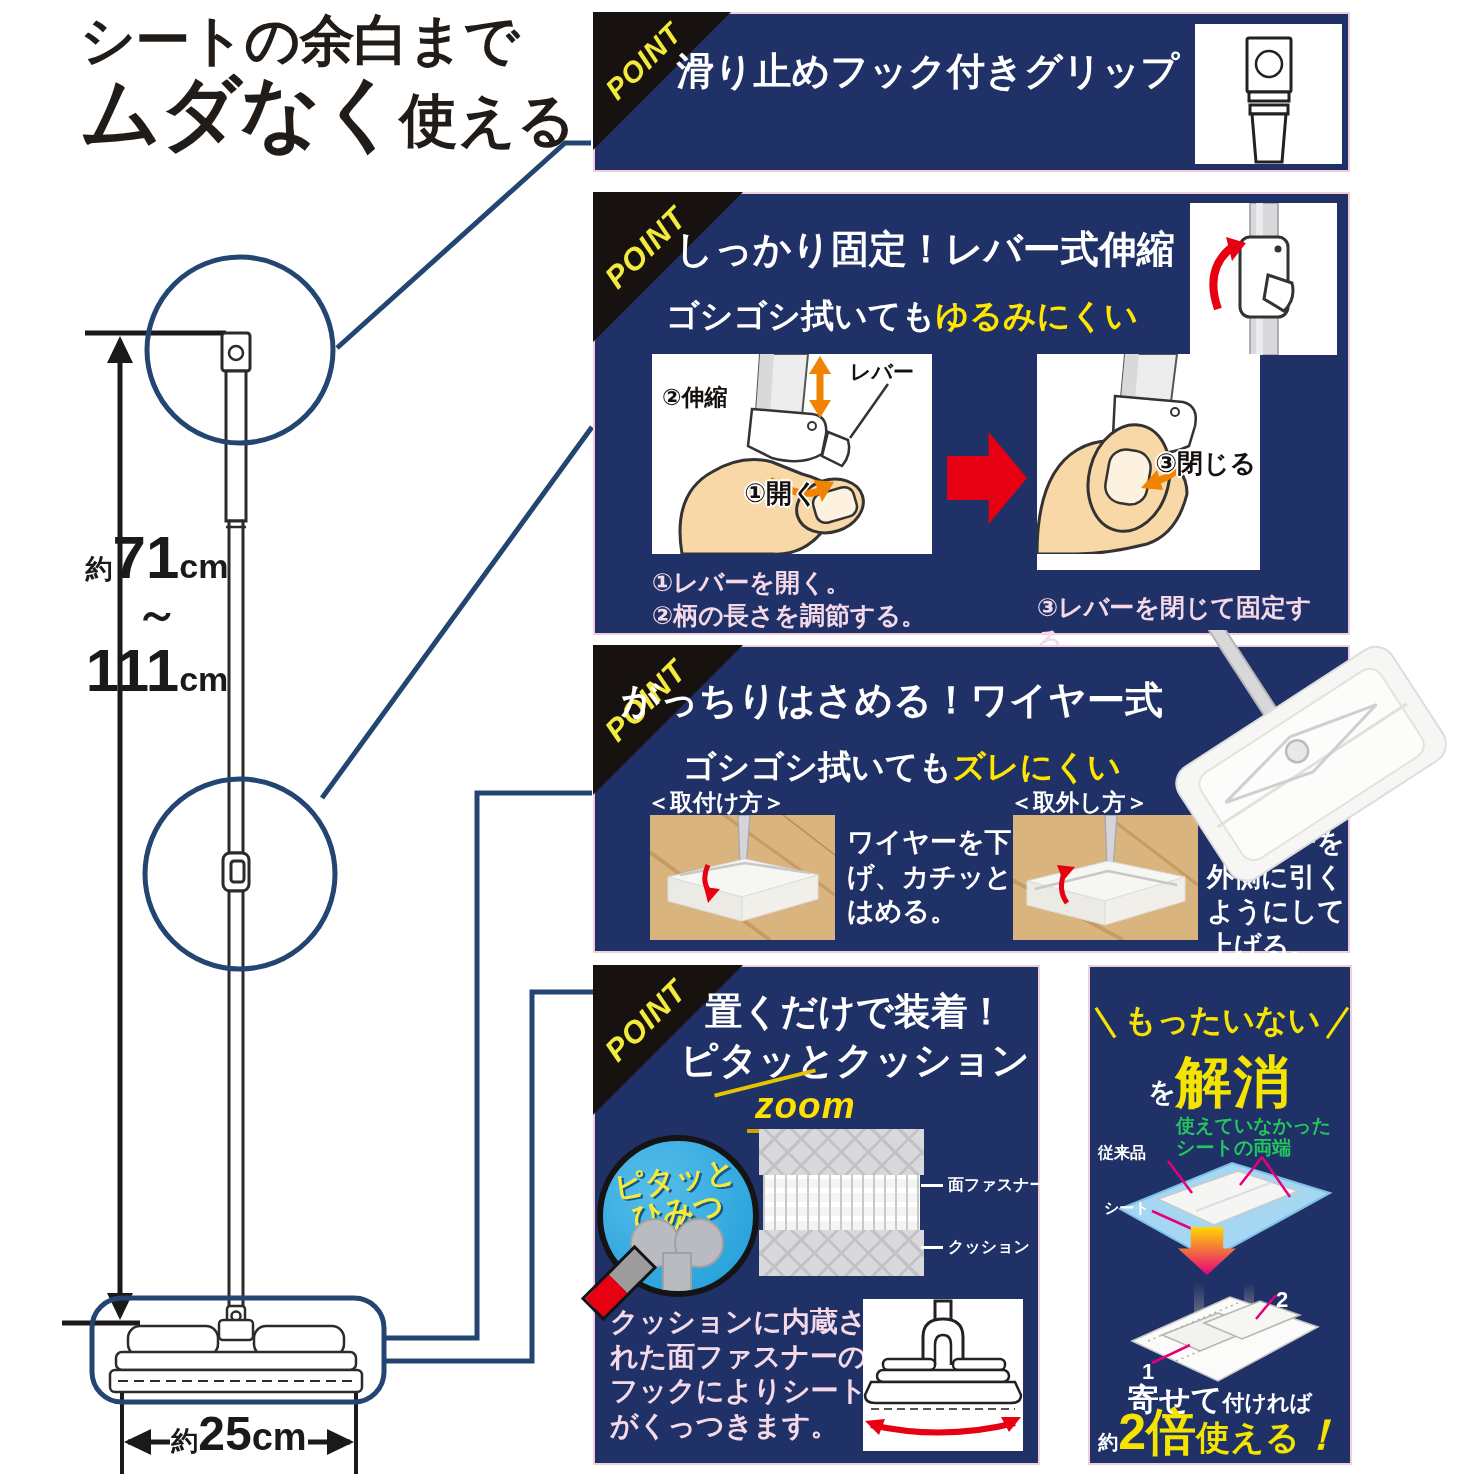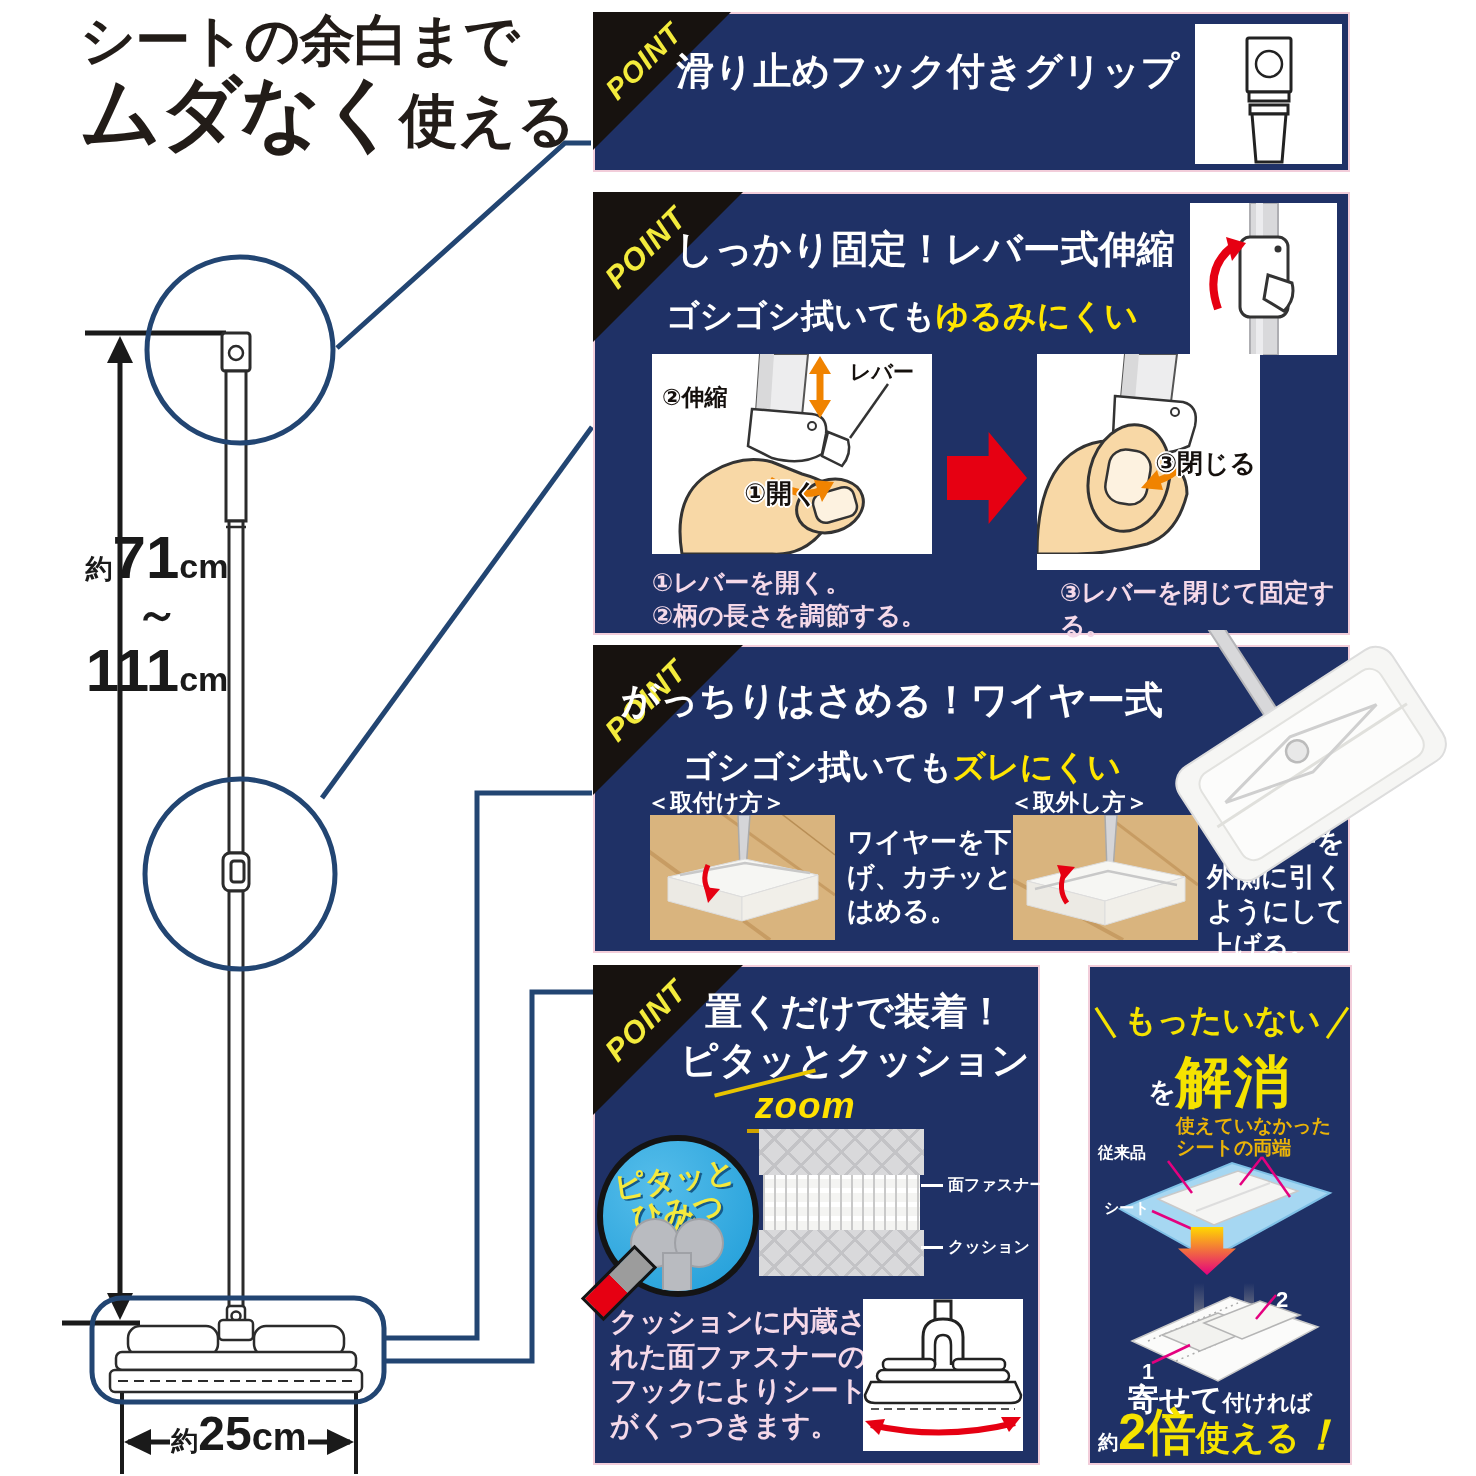--- a/index.html
+++ b/index.html
@@ -90,21 +90,21 @@
            font-size:28px;line-height:1.24;}
 
   
   .w-head{position:absolute;left:0;top:32px;width:100%;text-align:center;color:#f5e300;font-weight:900;
           font-size:32px;white-space:nowrap;}
   .w-head .sl{display:inline-block;transform:rotate(8deg);margin-right:2px;}
   .w-head .sr{display:inline-block;transform:rotate(-8deg);margin-left:2px;}
   .w-resolve{position:absolute;left:0;top:78px;width:100%;text-align:center;}
   .w-resolve .pt{color:#fff;font-weight:700;font-size:27px;}
   .w-resolve .big{color:#f5e300;font-weight:900;font-size:56px;letter-spacing:2px;}
-  .w-unused{position:absolute;right:8px;top:148px;width:166px;color:#eab308;font-weight:700;font-size:19px;line-height:1.15;}
+  .w-unused{position:absolute;right:8px;top:148px;width:166px;color:#22c55e;font-weight:700;font-size:19px;line-height:1.15;}
   .w-conv{position:absolute;left:8px;top:176px;color:#fff;font-weight:700;font-size:16px;}
   .w-sheet{position:absolute;left:14px;top:232px;color:#fff;font-weight:700;font-size:15px;}
   .w-arrow{position:absolute;left:88px;top:260px;width:58px;height:48px;
            background:linear-gradient(180deg,#ffd800,#e4007f);
            clip-path:polygon(22% 0,78% 0,78% 45%,100% 45%,50% 100%,0 45%,22% 45%);}
   .w-num{position:absolute;color:#fff;font-weight:700;font-size:22px;}
   .w-res1{position:absolute;left:0;top:412px;width:100%;text-align:center;white-space:nowrap;color:#fff;}
   .w-res1 .b{font-weight:900;font-size:31px;}
   .w-res1 .s{font-weight:700;font-size:22px;}
   .w-res2{position:absolute;left:0;top:440px;width:100%;text-align:center;white-space:nowrap;line-height:1;}
@@ -258,21 +258,21 @@
         <ellipse cx="92" cy="124" rx="40" ry="54" transform="rotate(14 92 124)" fill="#f8d8a6" stroke="#333" stroke-width="3"></ellipse>
         <rect x="70" y="96" width="42" height="54" rx="17" transform="rotate(10 91 123)" fill="#fdf2e0" stroke="#333" stroke-width="2.5"></rect>
         <path d="M150,100 Q142,122 116,128" stroke="#f08300" stroke-width="7" fill="none"></path>
         <polygon points="104,134 126,136 120,116" fill="#f08300"></polygon>
       </svg>
       <span class="illus-label" style="left:118px;top:92px;font-size:26px;">③閉じる</span>
     </div>
 
     <div class="steps" style="left:57px;top:372px;">①レバーを開く。
 ②柄の長さを調節する。</div>
-    <div class="steps" style="left:442px;top:382px;margin-left:23px;">③レバーを閉じて固定する。</div>
+    <div class="steps" style="left:442px;top:397px;">③レバーを閉じて固定する。</div>
   </section>
 
   <section class="panel p3">
     <div class="corner">
         <span>POINT</span>
       </div>
     <div class="ptitle" style="left:0;top:28px;width:594px;">がっちりはさめる！ワイヤー式</div>
     <div class="psub" style="left:12px;top:98px;width:590px;">
       <span class="w">ゴシゴシ拭いても</span><span class="y">ズレにくい</span>
     </div>

